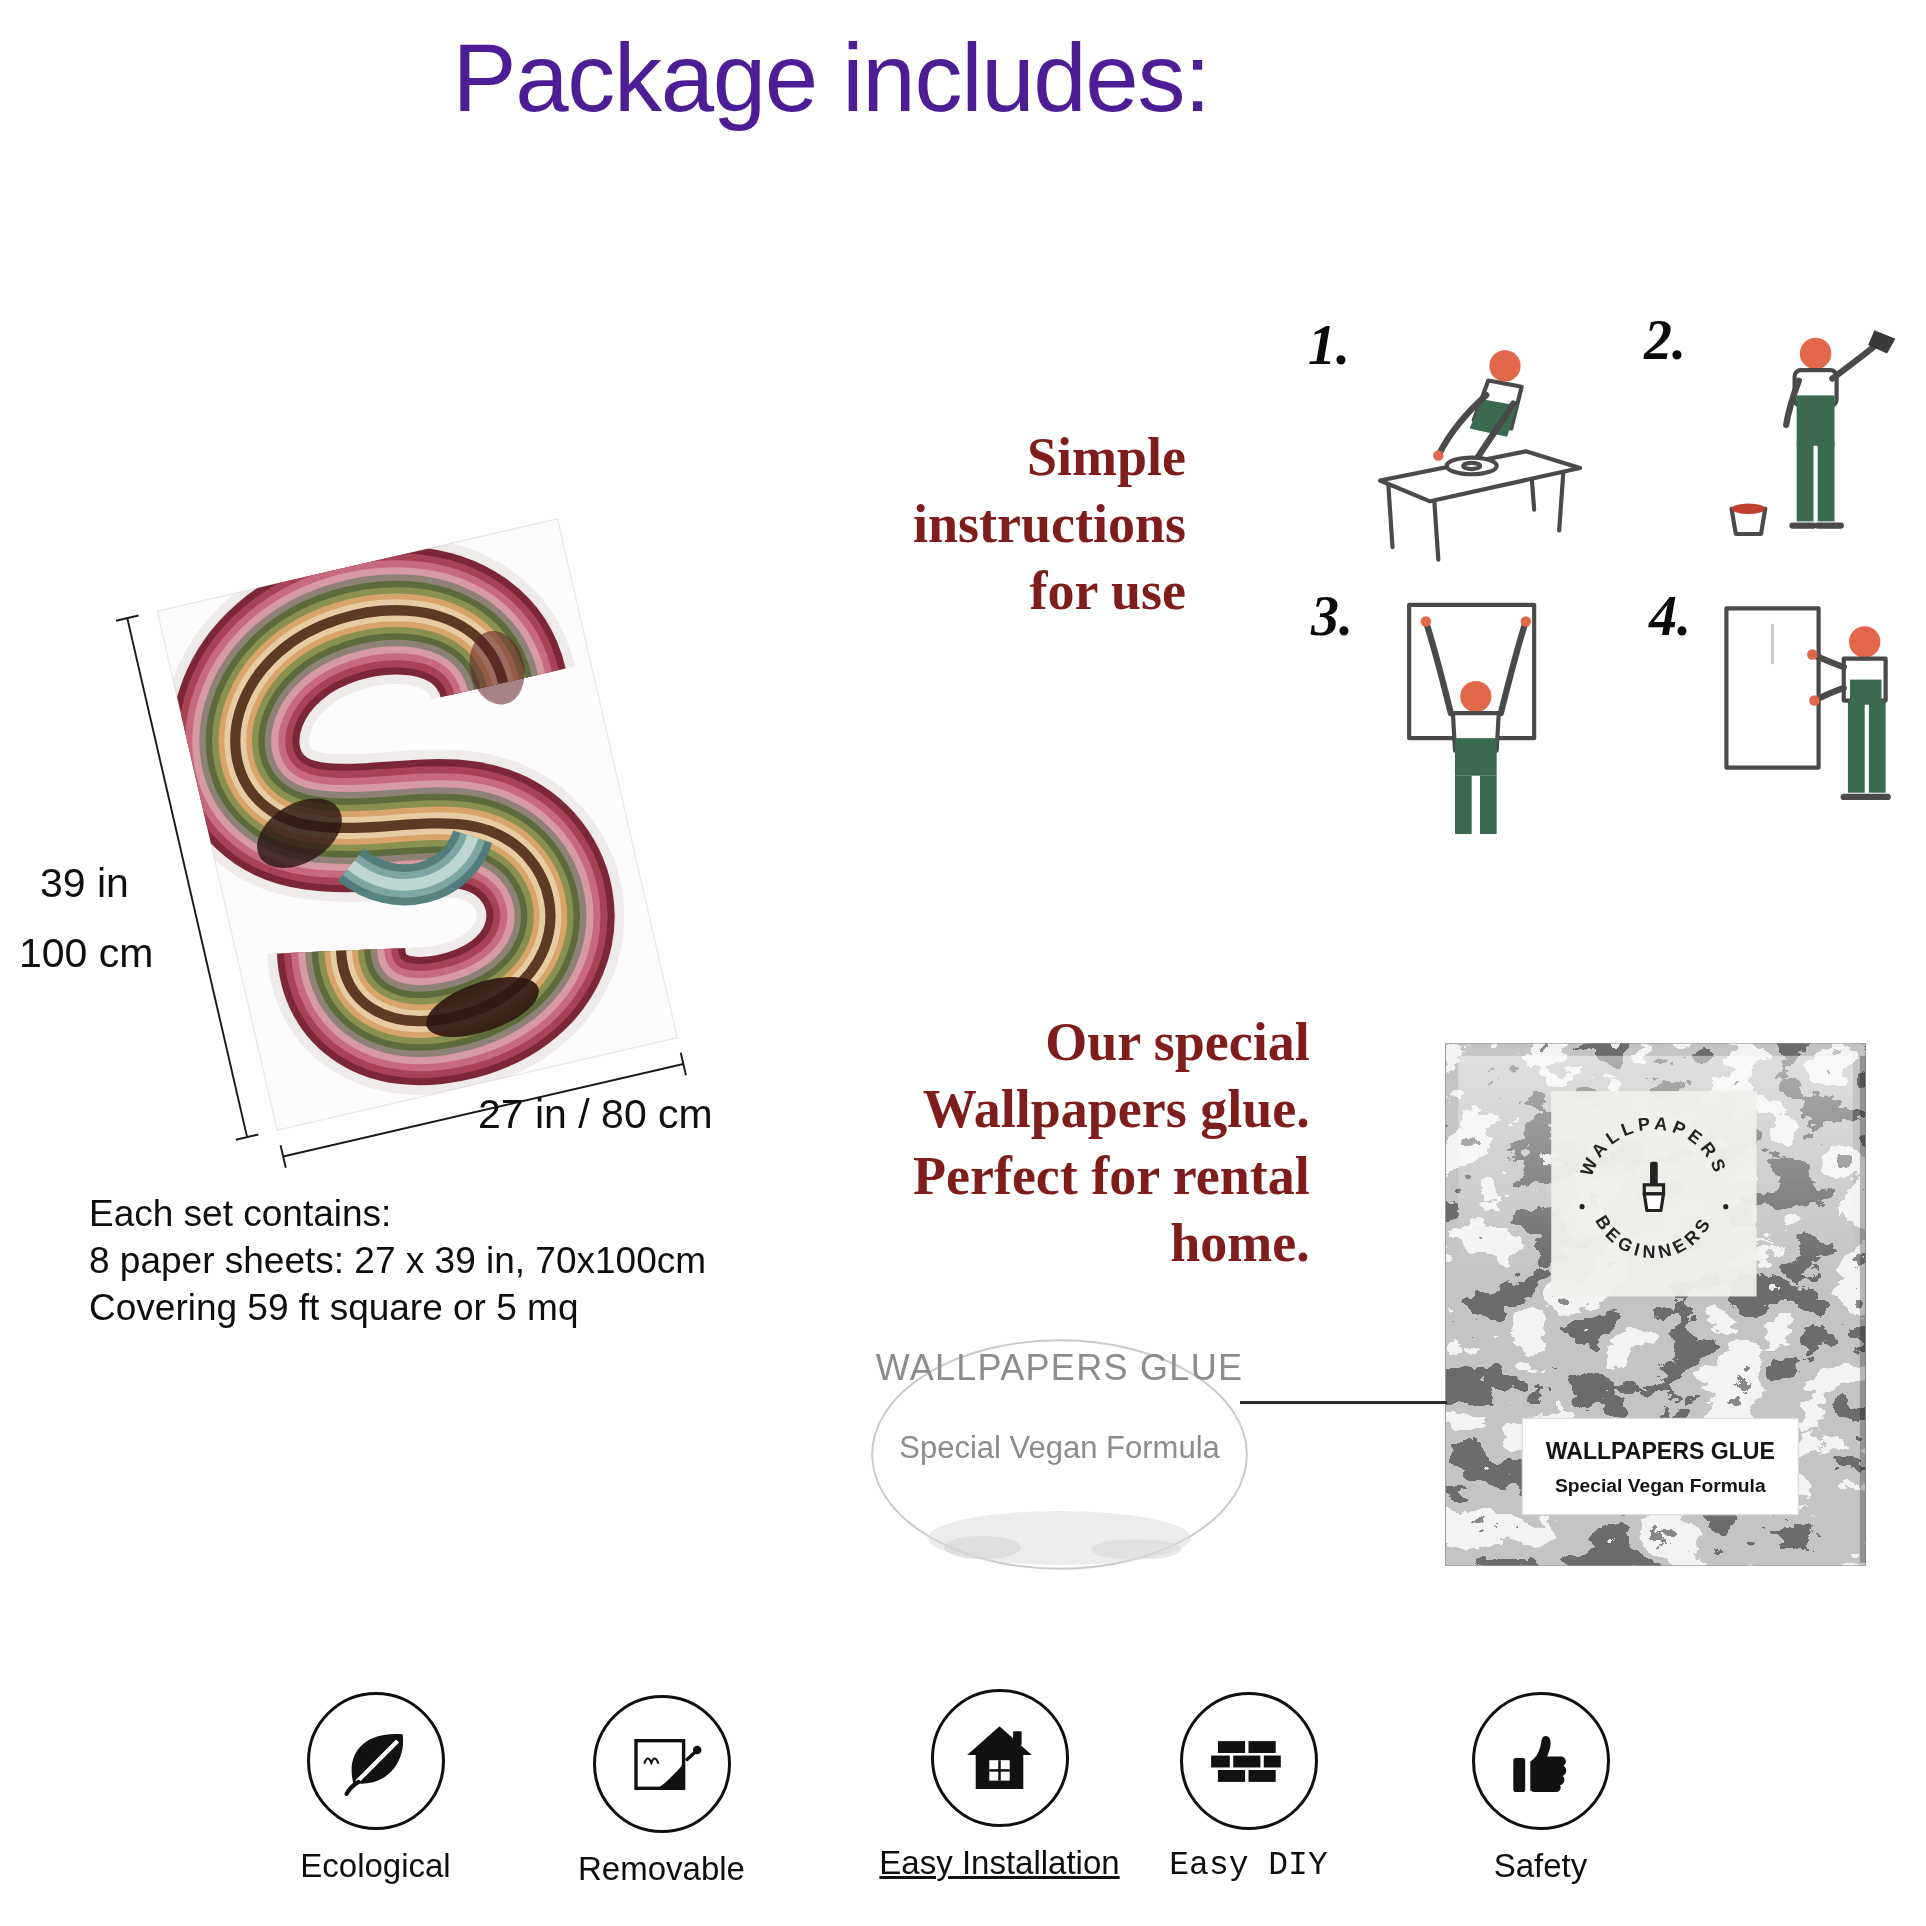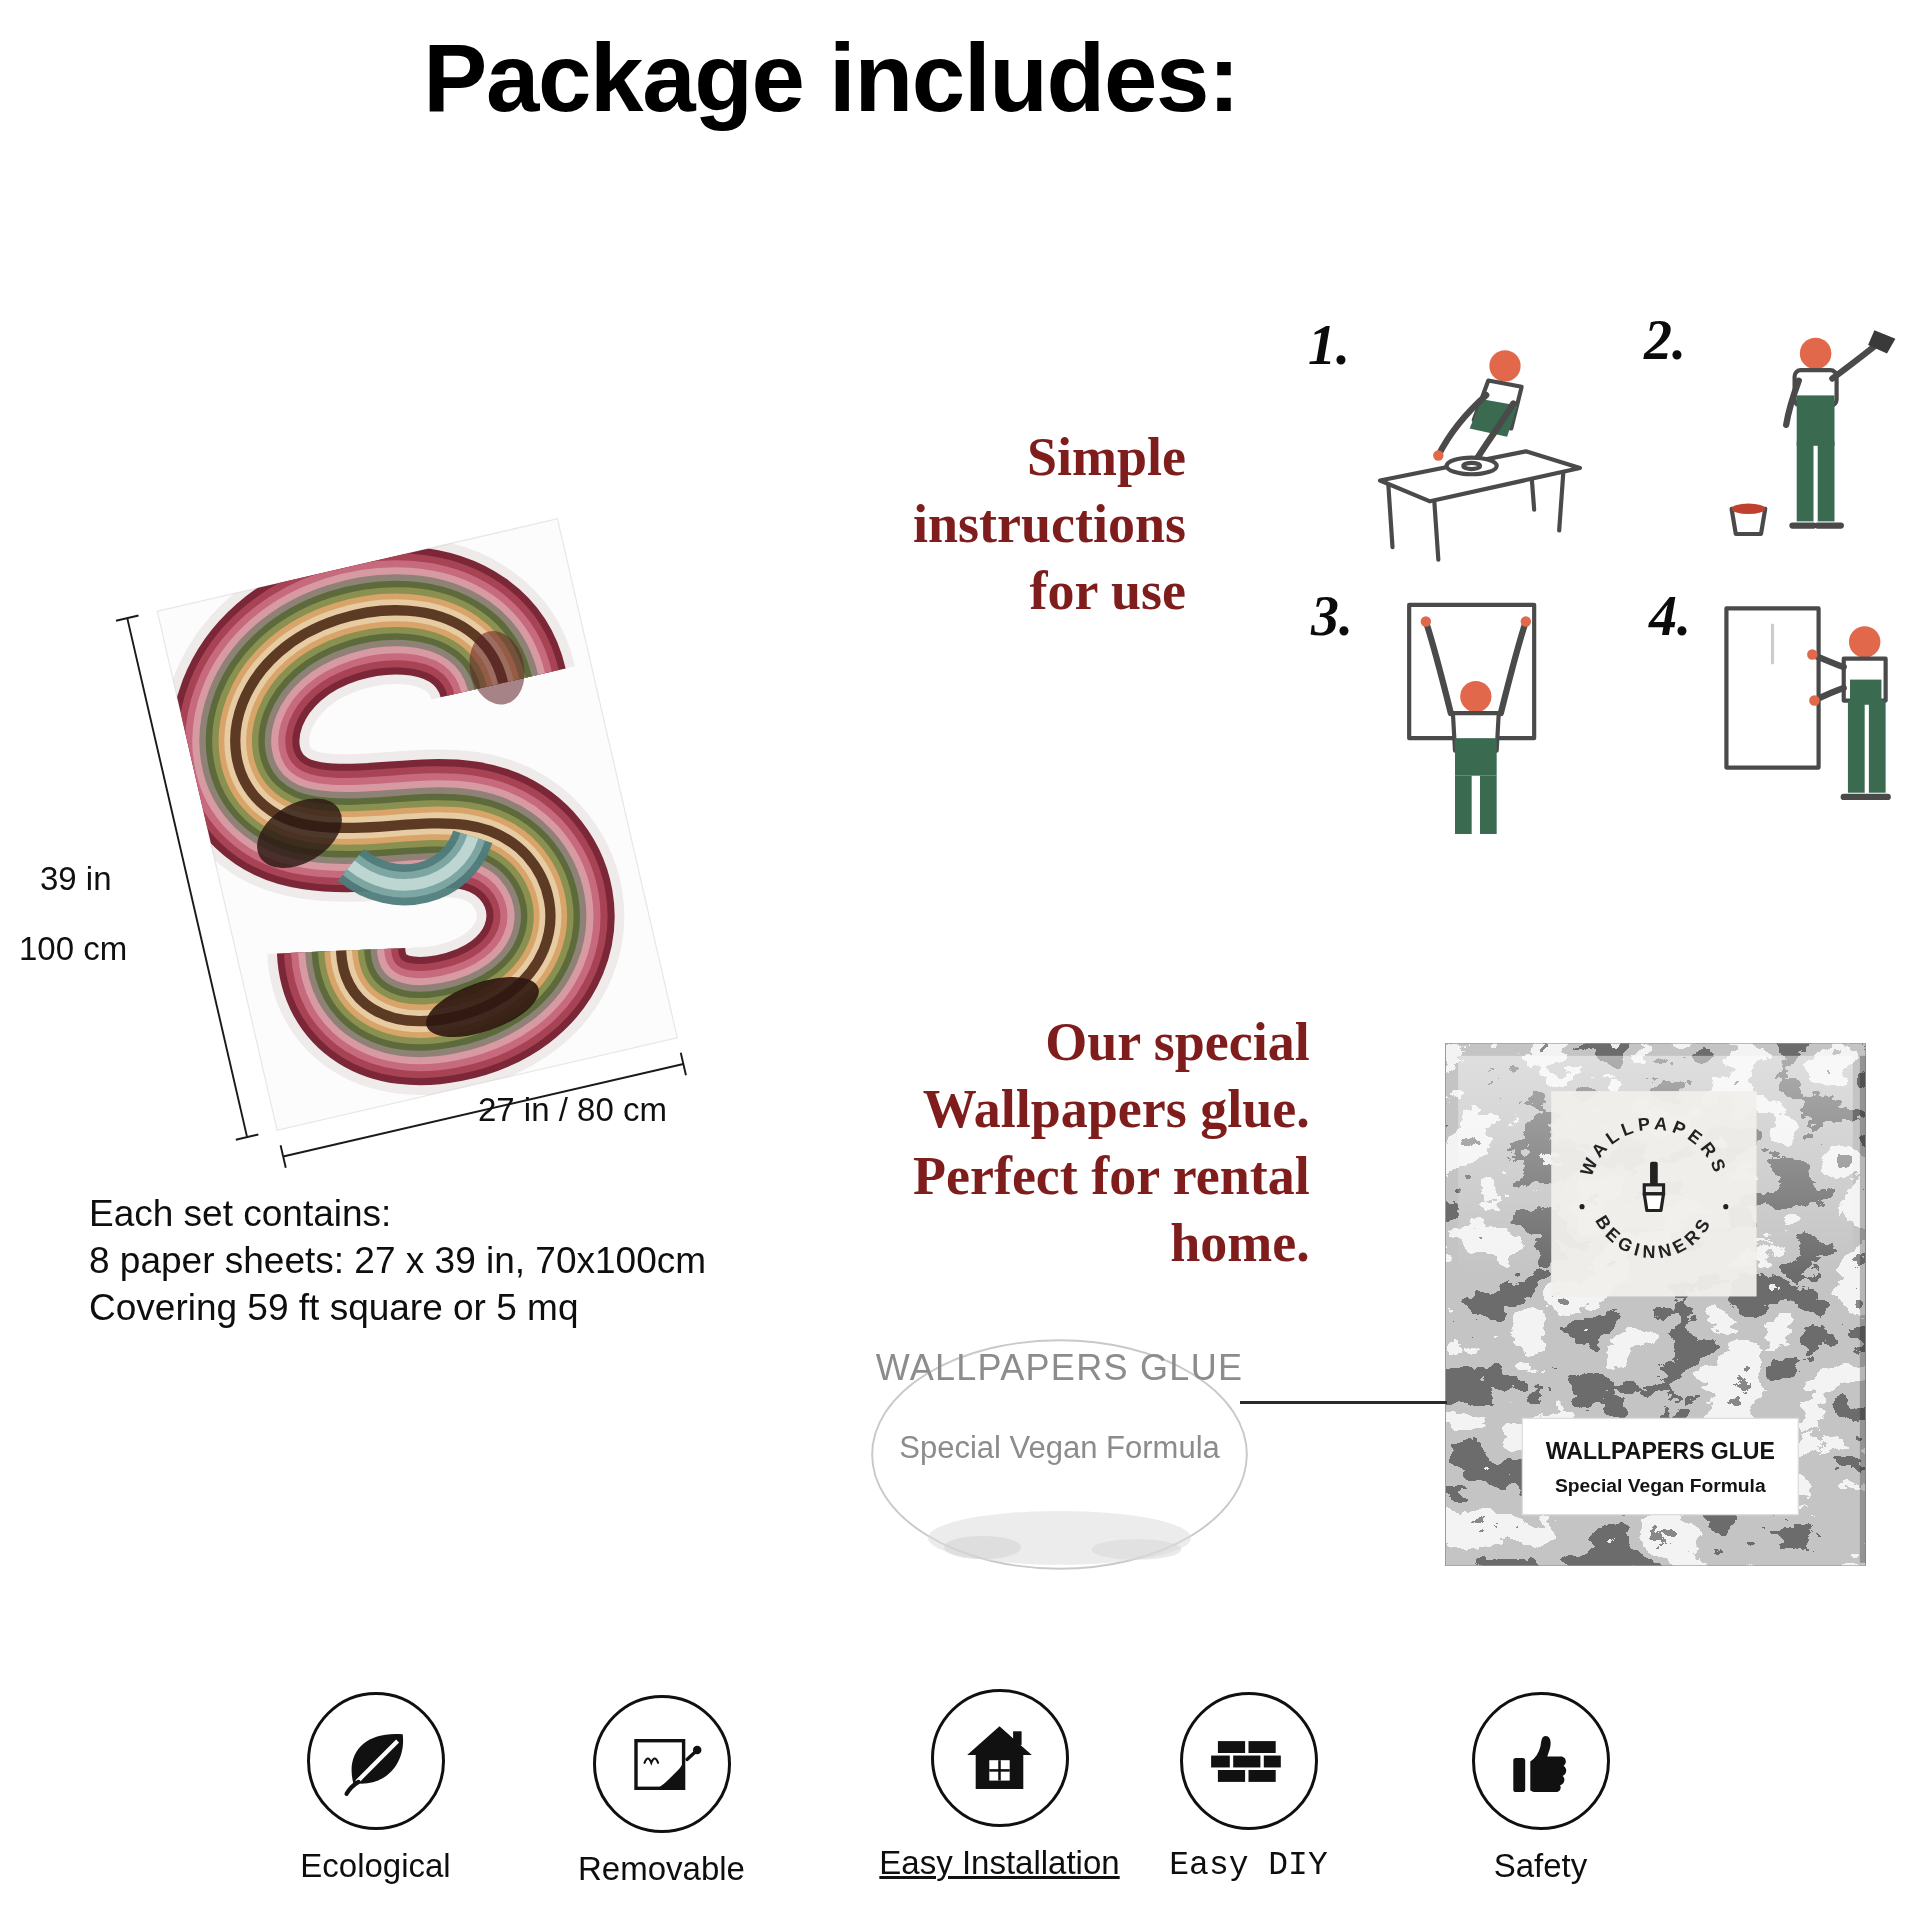--- a/index.html
+++ b/index.html
@@ -1,20 +1,20 @@
 <!DOCTYPE html>
 <html style="font-size:10.3px"><head>
 <meta charset="utf-8">
 <style>
   html,body{margin:0;padding:0;background:#fff;}
   body{width:1926px;height:1926px;font-family:"Liberation Sans",sans-serif;color:#111;}
   #canvas{position:relative;width:1926px;height:1926px;background:#fff;overflow:hidden;}
   .abs{position:absolute;}
-  #title{top:22.5px;left:0;width:1662px;text-align:center;font-size:96px;font-weight:700;letter-spacing:-1.3px;color:#000000;}
-  .dim{font-size:33px;color:#101010;}
+  #title{top:22.5px;left:0;width:1662px;text-align:center;font-size:96px;font-weight:400;letter-spacing:-1.3px;color:#4c1d95;}
+  .dim{font-size:41px;color:#101010;}
   #set-contains{left:83px;top:1191px;font-size:37px;line-height:1.27;color:#0e0e0e;margin-left:6px;}
   .big-serif{font-family:"Liberation Serif",serif;font-weight:700;font-size:54px;line-height:1.24;color:#7f1d1d;text-align:right;}
   #instr-heading{left:913px;top:424px;}
   #glue-heading{left:913px;top:1009px;}
   .step-num{font-family:"Liberation Serif",serif;font-style:italic;font-weight:700;font-size:56px;color:#0b0b0b;}
   .fig-svg{position:absolute;}
   .feature{width:295px;}
   .fcircle{width:132px;height:132px;border:3.9px solid #101010;border-radius:50%;display:flex;align-items:center;justify-content:center;margin:0 auto;background:#fff;}
   .feature-label{margin-top:16.7px;font-size:33px;text-align:center;color:#0e0e0e;}
   .zoom-text{color:#8c8c8c;text-align:center;}

